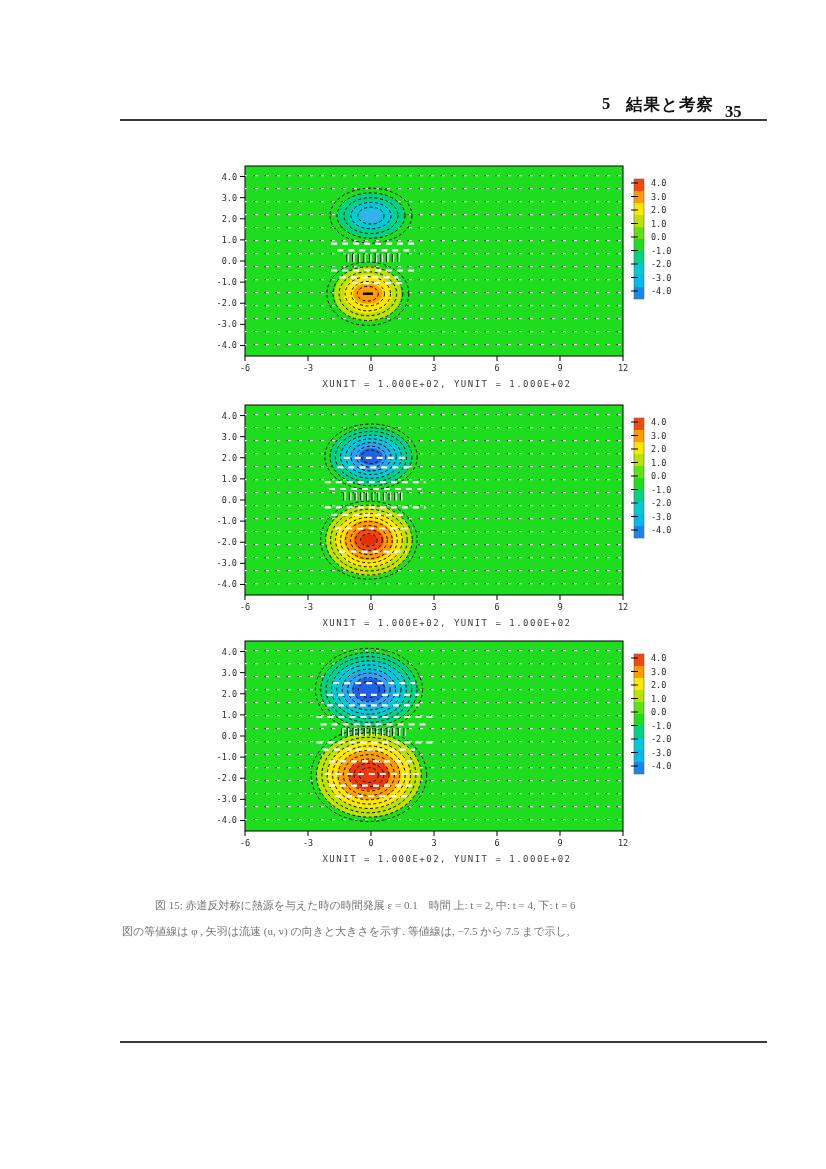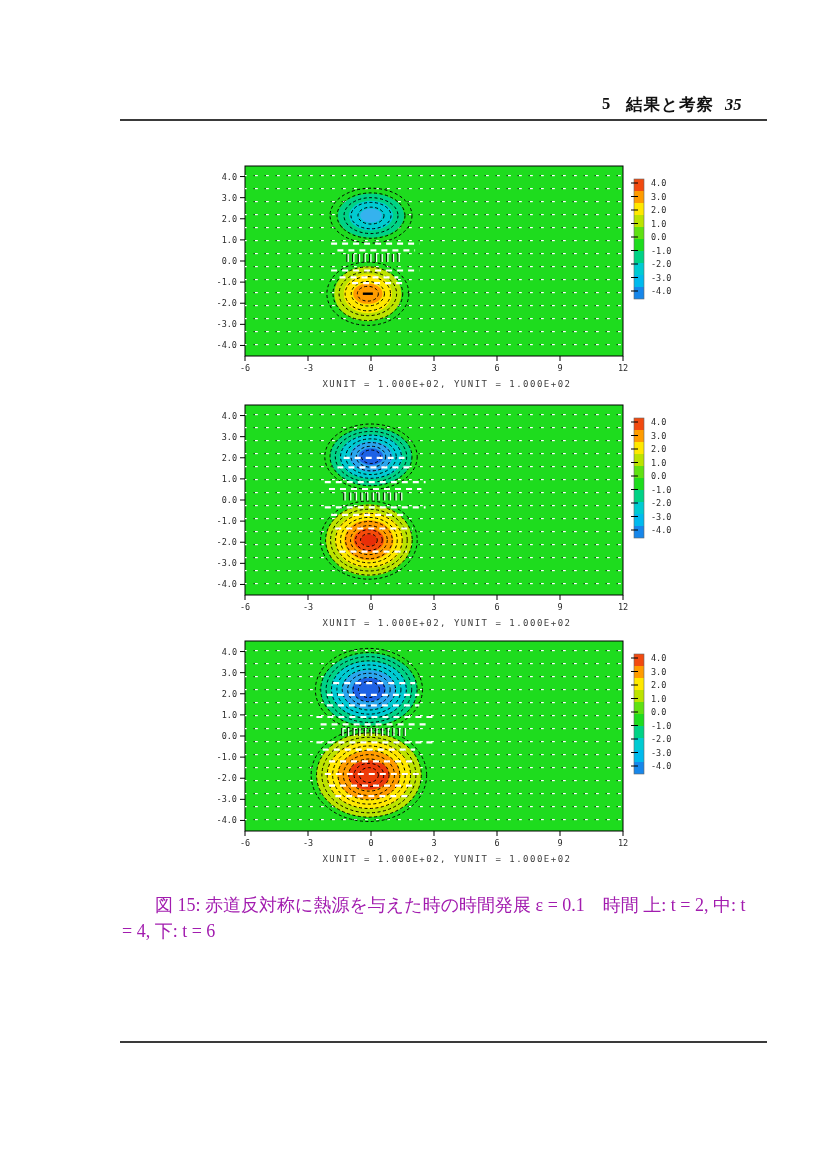--- a/index.html
+++ b/index.html
@@ -7,34 +7,34 @@
     width:826px;height:1169px;background:#ffffff;position:relative;
     font-family:"Liberation Serif",serif;color:#111;
   }
   .page{position:absolute;inset:0;overflow:hidden;}
   .running-head{
     position:absolute;left:120px;top:94px;width:647px;height:24px;
     font-weight:bold;font-size:16.5px;color:#111;
   }
   .sec-num{position:absolute;left:482px;top:0;}
   .sec-title{position:absolute;left:506px;top:0;letter-spacing:1px;font-family:Liberation Sans, sans-serif;}
-  .page-num{position:absolute;left:605px;top:1px;font-style:italic;}
+  .page-num{position:absolute;left:605px;top:8px;}
   .rule{position:absolute;left:120px;width:647px;height:2px;background:#3a3a3a;}
   .rule-top{top:119px;}
   .rule-bottom{top:1041px;}
   figure.panel{position:absolute;left:195px;width:520px;height:240px;margin:0;padding:0;}
   .p1{top:156px}.p2{top:395px}.p3{top:631px}
   svg{display:block;}
   svg text{font-family:"DejaVu Sans Mono",monospace;}
   .tick{font-size:8.5px;fill:#2a2a2a;}
   .cbl{font-size:8.5px;fill:#2a2a2a;}
   .unitcap{font-size:9px;fill:#3c3c3c;letter-spacing:1.5px;}
   .fig-caption{
     position:absolute;left:122px;top:893px;width:632px;
-    font-size:18px;line-height:25.5px;color:#a21caf;
+    font-size:11px;line-height:25.5px;color:#737373;
   }
   .cap-line1{text-indent:33px;}
 </style>
 </head>
 <body>
 
 <div class="page">
 
   <div class="running-head">
     <span class="sec-num">5</span>
@@ -440,17 +440,18 @@
         <line x1="436" x2="443" y1="121.5" y2="121.5" stroke="#000" stroke-width="1"></line>
         <text x="456" y="124.5" text-anchor="start" class="cbl">-3.0</text>
         <line x1="436" x2="443" y1="135" y2="135" stroke="#000" stroke-width="1"></line>
         <text x="456" y="138" text-anchor="start" class="cbl">-4.0</text>
         <text x="252" y="231" text-anchor="middle" class="unitcap">XUNIT = 1.000E+02, YUNIT = 1.000E+02</text>
       </svg>
   </figure>
 
   <div class="fig-caption">
     <div class="cap-line cap-line1">図 15: 赤道反対称に熱源を与えた時の時間発展 ε = 0.1　時間 上: t = 2, 中: t = 4, 下: t = 6</div>
+    <div class="cap-line">図の等値線は φ , 矢羽は流速 (u, v) の向きと大きさを示す. 等値線は, −7.5 から 7.5 まで示し,</div>
   </div>
 
   <div class="rule rule-bottom"></div>
 
 </div>
 
 </body></html>

